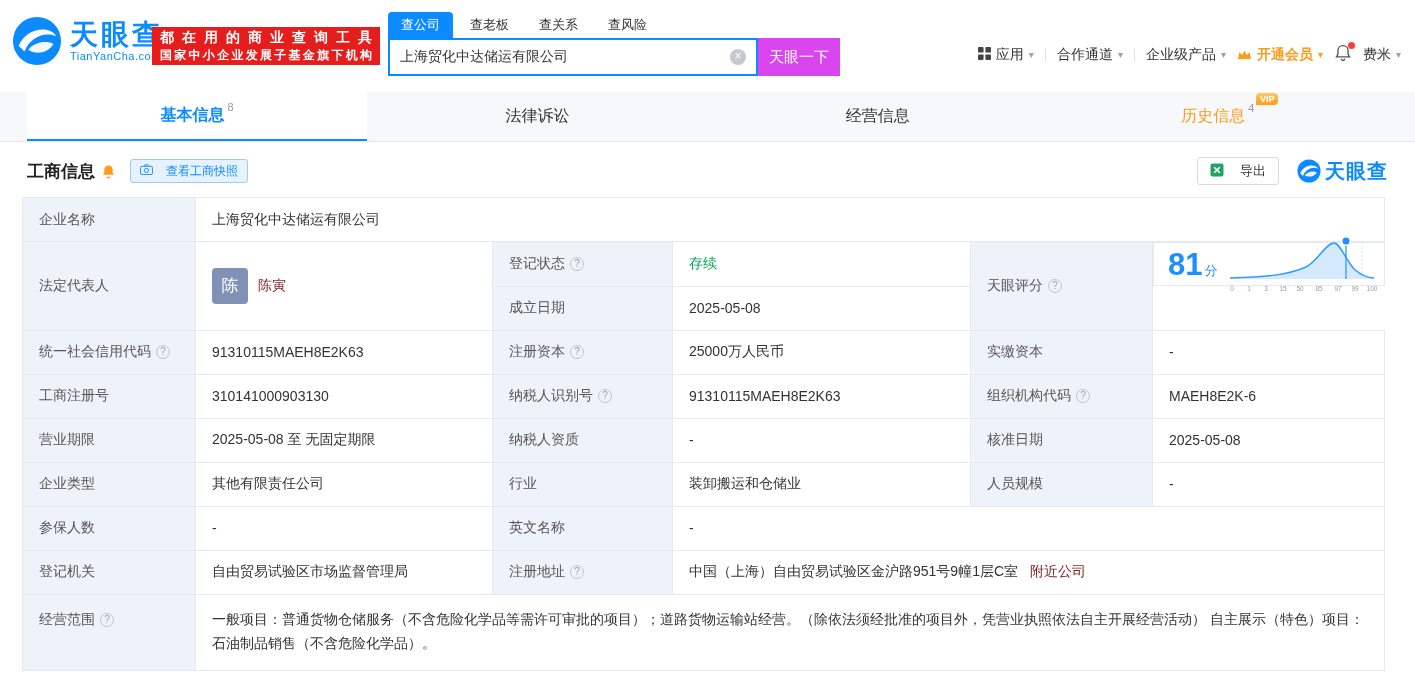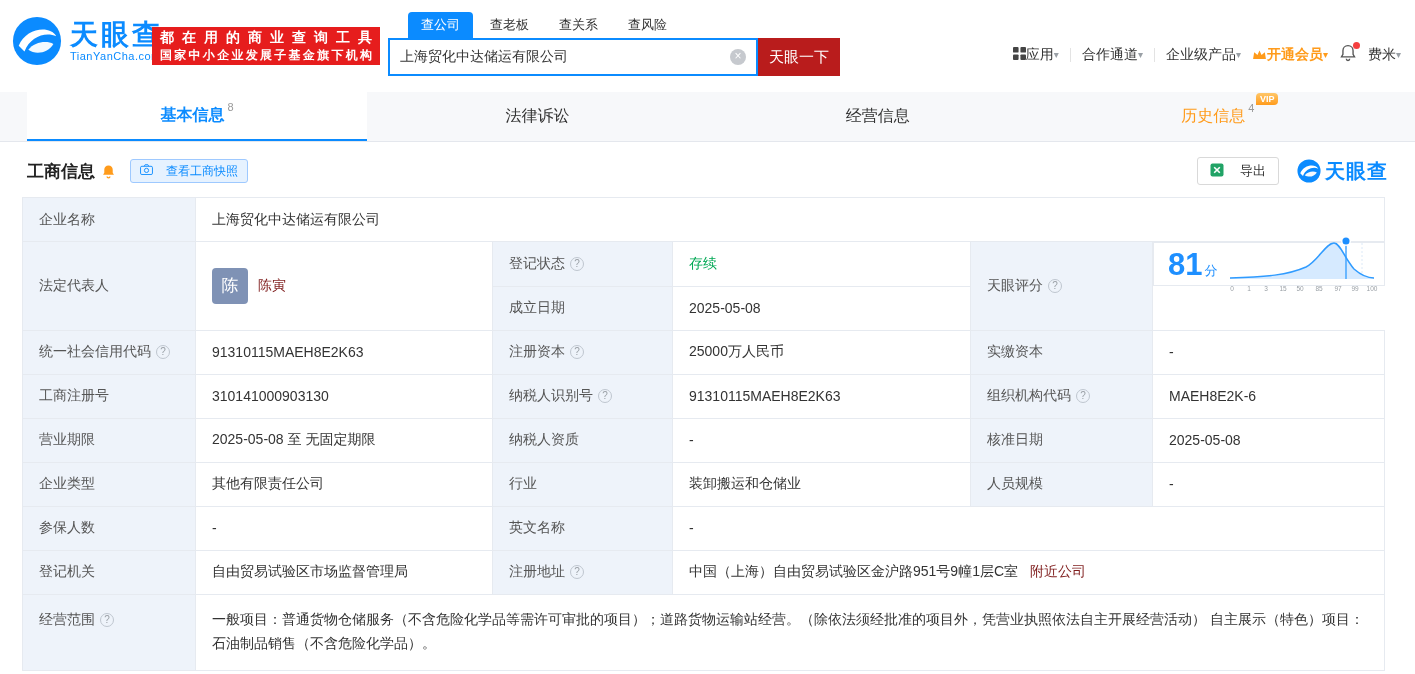--- a/index.html
+++ b/index.html
@@ -14,32 +14,32 @@
   .logo-en { font-size:11px; color:#0b8bff; letter-spacing:0.5px; }
   .banner { position:absolute; left:152px; top:27px; width:228px; height:38px; background:#e61d1d;
     color:#fff; font-weight:bold; display:flex; flex-direction:column; justify-content:center; padding:2px 8px; }
   .banner span { display:block; text-align:justify; text-align-last:justify; }
   .banner .b1 { font-size:14px; }
   .banner .b2 { font-size:12px; }
 
   .searchwrap { position:absolute; left:388px; top:14px; }
   .stabs { display:flex; gap:4px; align-items:flex-end; height:24px; }
   .stab { font-size:13px; color:#333; padding:4px 13px; cursor:pointer; }
-  .stab.active { background:#0b8bff; color:#fff; border-radius:4px 4px 0 0;margin-left:20px; }
+  .stab.active { background:#0b8bff; color:#fff; border-radius:4px 4px 0 0; }
   .srow { display:flex; }
   .sbox { width:370px; height:38px; border:2px solid #0b8bff; background:#fff; display:flex; align-items:center; }
   .sbox input { flex:1; border:none; outline:none; font-size:14px; padding:0 10px; color:#333; background:transparent;
      font-family:"Liberation Sans","DejaVu Sans",sans-serif; }
   .clear { width:16px; height:16px; border-radius:50%; background:#c6c9ce; color:#fff; font-size:12px;
     line-height:15px; text-align:center; margin-right:10px; cursor:pointer; flex:0 0 auto; }
-  .go { width:82px; height:38px; background:#b91c1c; color:#fff; font-size:15px; border:none; cursor:pointer;
+  .go { width:82px; height:38px; background:#d946ef; color:#fff; font-size:15px; border:none; cursor:pointer;
      font-family:"Liberation Sans","DejaVu Sans",sans-serif; }
 
   .hnav { position:absolute; right:14px; top:44px; display:flex; align-items:center; gap:11px; font-size:14px; }
-  .hitem { display:flex; align-items:center; cursor:pointer; white-space:nowrap; }
+  .hitem { display:flex; align-items:center; gap:5px; cursor:pointer; white-space:nowrap; }
   .caret { color:#9aa0a6; font-size:10px; }
   .sep { width:1px; height:14px; background:#e3e3e3; }
   .vip-entry { color:#ff9b1b; font-weight:bold; }
   .vip-entry .caret { color:#ff9b1b; }
   .bellwrap { position:relative; cursor:pointer; }
   .reddot { position:absolute; top:-2px; right:-3px; width:7px; height:7px; background:#f53f3f; border-radius:50%; }
 
   
   .tabbar { height:50px; background:#f7f8fa; border-bottom:1px solid #e4e7ed; display:flex; padding:0 27px; }
   .tab { flex:1; display:flex; align-items:center; justify-content:center; font-size:16px; color:#333; cursor:pointer; position:relative; }

